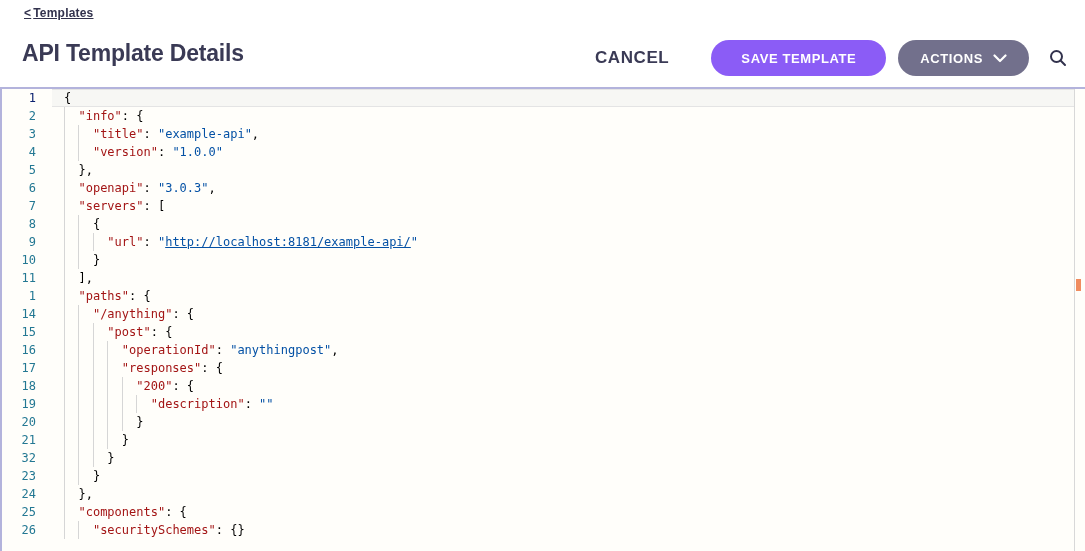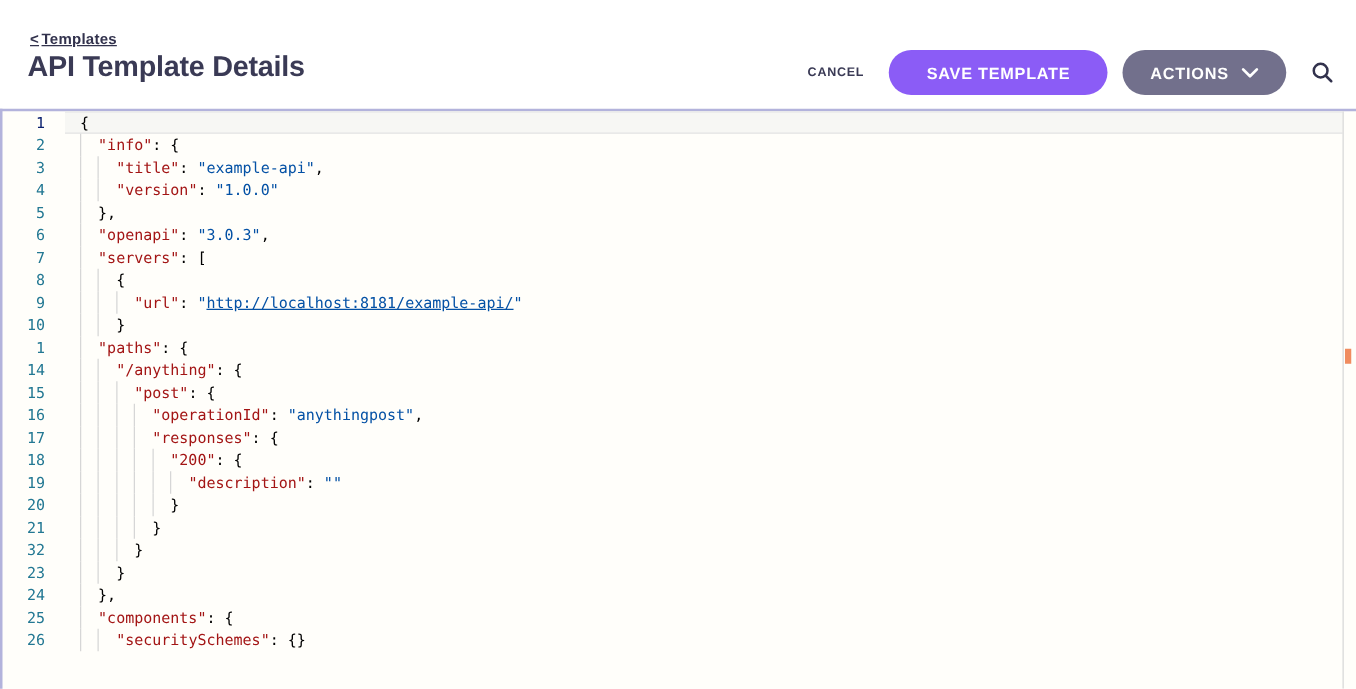--- a/index.html
+++ b/index.html
@@ -1,28 +1,28 @@
 <!DOCTYPE html>
 <html><head>
 <meta charset="utf-8">
 <style>
   * { margin:0; padding:0; box-sizing:content-box; }
   html,body { width:1085px; height:551px; overflow:hidden; background:#ffffff;
               font-family:"Liberation Sans", sans-serif; color:#3a3a55; }
 
   
   .header { position:absolute; top:0; left:0; width:1085px; height:87px; background:#ffffff; }
-  .back-link { position:absolute; left:24px; top:24px; font-size:12px; font-weight:bold;
+  .back-link { position:absolute; left:24px; top:6px; font-size:12px; font-weight:bold;
                text-decoration:underline; color:#32324d; cursor:pointer; letter-spacing:0.2px; }
   .back-link .chev { margin-right:2px; }
   .page-title { position:absolute; left:22px; top:40px; font-size:23px; font-weight:bold;
                 color:#3a3a55; letter-spacing:-0.2px; }
   .controls { position:absolute; right:16px; top:40px; height:36px; display:flex; align-items:center; }
-  .btn-text { font-size:10px; font-weight:bold; letter-spacing:0.6px; color:#3a3a55;
-              background:none; border:none; cursor:pointer; margin-right:20px;
+  .btn-text { font-size:17px; font-weight:bold; letter-spacing:0.6px; color:#3a3a55;
+              background:none; border:none; cursor:pointer; margin-right:42px;
               font-family:"Liberation Sans", sans-serif; }
   .btn-pill { height:36px; border:none; border-radius:18px; color:#ffffff; font-size:13px;
               font-weight:bold; letter-spacing:0.6px; cursor:pointer; display:flex;
               align-items:center; justify-content:center;
               font-family:"Liberation Sans", sans-serif; }
   .btn-save { background:#8b5cf6; padding:0 30px; margin-right:12px; }
   .btn-actions { background:#72708c; padding:0 22px; margin-right:18px; }
   .btn-actions .chev-down { margin-left:10px; display:flex; align-items:center; }
   .search-btn { background:none; border:none; cursor:pointer; width:22px; height:22px;
                 display:flex; align-items:center; justify-content:center; }
@@ -86,20 +86,21 @@
       <div class="row current"><span class="gutter">1</span><span class="code"><span class="tok-p">{</span></span></div>
       <div class="row"><span class="guide" style="left: calc(0ch + 62px);"></span><span class="gutter">2</span><span class="code">  <span class="tok-k">"info"</span><span class="tok-p">: {</span></span></div>
       <div class="row"><span class="guide" style="left: calc(0ch + 62px);"></span><span class="guide" style="left: calc(2ch + 62px);"></span><span class="gutter">3</span><span class="code">    <span class="tok-k">"title"</span><span class="tok-p">: </span><span class="tok-v">"example-api"</span><span class="tok-p">,</span></span></div>
       <div class="row"><span class="guide" style="left: calc(0ch + 62px);"></span><span class="guide" style="left: calc(2ch + 62px);"></span><span class="gutter">4</span><span class="code">    <span class="tok-k">"version"</span><span class="tok-p">: </span><span class="tok-v">"1.0.0"</span></span></div>
       <div class="row"><span class="guide" style="left: calc(0ch + 62px);"></span><span class="gutter">5</span><span class="code">  <span class="tok-p">},</span></span></div>
       <div class="row"><span class="guide" style="left: calc(0ch + 62px);"></span><span class="gutter">6</span><span class="code">  <span class="tok-k">"openapi"</span><span class="tok-p">: </span><span class="tok-v">"3.0.3"</span><span class="tok-p">,</span></span></div>
       <div class="row"><span class="guide" style="left: calc(0ch + 62px);"></span><span class="gutter">7</span><span class="code">  <span class="tok-k">"servers"</span><span class="tok-p">: [</span></span></div>
       <div class="row"><span class="guide" style="left: calc(0ch + 62px);"></span><span class="guide" style="left: calc(2ch + 62px);"></span><span class="gutter">8</span><span class="code">    <span class="tok-p">{</span></span></div>
       <div class="row"><span class="guide" style="left: calc(0ch + 62px);"></span><span class="guide" style="left: calc(2ch + 62px);"></span><span class="guide" style="left: calc(4ch + 62px);"></span><span class="gutter">9</span><span class="code">      <span class="tok-k">"url"</span><span class="tok-p">: </span><span class="tok-v">"</span><span class="tok-l">http://localhost:8181/example-api/</span><span class="tok-v">"</span></span></div>
       <div class="row"><span class="guide" style="left: calc(0ch + 62px);"></span><span class="guide" style="left: calc(2ch + 62px);"></span><span class="gutter">10</span><span class="code">    <span class="tok-p">}</span></span></div>
+      <div class="row"><span class="guide" style="left: calc(0ch + 62px);"></span><span class="gutter">11</span><span class="code">  <span class="tok-p">],</span></span></div>
       <div class="row"><span class="guide" style="left: calc(0ch + 62px);"></span><span class="gutter">1</span><span class="code">  <span class="tok-k">"paths"</span><span class="tok-p">: {</span></span></div>
       <div class="row"><span class="guide" style="left: calc(0ch + 62px);"></span><span class="guide" style="left: calc(2ch + 62px);"></span><span class="gutter">14</span><span class="code">    <span class="tok-k">"/anything"</span><span class="tok-p">: {</span></span></div>
       <div class="row"><span class="guide" style="left: calc(0ch + 62px);"></span><span class="guide" style="left: calc(2ch + 62px);"></span><span class="guide" style="left: calc(4ch + 62px);"></span><span class="gutter">15</span><span class="code">      <span class="tok-k">"post"</span><span class="tok-p">: {</span></span></div>
       <div class="row"><span class="guide" style="left: calc(0ch + 62px);"></span><span class="guide" style="left: calc(2ch + 62px);"></span><span class="guide" style="left: calc(4ch + 62px);"></span><span class="guide" style="left: calc(6ch + 62px);"></span><span class="gutter">16</span><span class="code">        <span class="tok-k">"operationId"</span><span class="tok-p">: </span><span class="tok-v">"anythingpost"</span><span class="tok-p">,</span></span></div>
       <div class="row"><span class="guide" style="left: calc(0ch + 62px);"></span><span class="guide" style="left: calc(2ch + 62px);"></span><span class="guide" style="left: calc(4ch + 62px);"></span><span class="guide" style="left: calc(6ch + 62px);"></span><span class="gutter">17</span><span class="code">        <span class="tok-k">"responses"</span><span class="tok-p">: {</span></span></div>
       <div class="row"><span class="guide" style="left: calc(0ch + 62px);"></span><span class="guide" style="left: calc(2ch + 62px);"></span><span class="guide" style="left: calc(4ch + 62px);"></span><span class="guide" style="left: calc(6ch + 62px);"></span><span class="guide" style="left: calc(8ch + 62px);"></span><span class="gutter">18</span><span class="code">          <span class="tok-k">"200"</span><span class="tok-p">: {</span></span></div>
       <div class="row"><span class="guide" style="left: calc(0ch + 62px);"></span><span class="guide" style="left: calc(2ch + 62px);"></span><span class="guide" style="left: calc(4ch + 62px);"></span><span class="guide" style="left: calc(6ch + 62px);"></span><span class="guide" style="left: calc(8ch + 62px);"></span><span class="guide" style="left: calc(10ch + 62px);"></span><span class="gutter">19</span><span class="code">            <span class="tok-k">"description"</span><span class="tok-p">: </span><span class="tok-v">""</span></span></div>
       <div class="row"><span class="guide" style="left: calc(0ch + 62px);"></span><span class="guide" style="left: calc(2ch + 62px);"></span><span class="guide" style="left: calc(4ch + 62px);"></span><span class="guide" style="left: calc(6ch + 62px);"></span><span class="guide" style="left: calc(8ch + 62px);"></span><span class="gutter">20</span><span class="code">          <span class="tok-p">}</span></span></div>
       <div class="row"><span class="guide" style="left: calc(0ch + 62px);"></span><span class="guide" style="left: calc(2ch + 62px);"></span><span class="guide" style="left: calc(4ch + 62px);"></span><span class="guide" style="left: calc(6ch + 62px);"></span><span class="gutter">21</span><span class="code">        <span class="tok-p">}</span></span></div>
       <div class="row"><span class="guide" style="left: calc(0ch + 62px);"></span><span class="guide" style="left: calc(2ch + 62px);"></span><span class="guide" style="left: calc(4ch + 62px);"></span><span class="gutter">32</span><span class="code">      <span class="tok-p">}</span></span></div>

